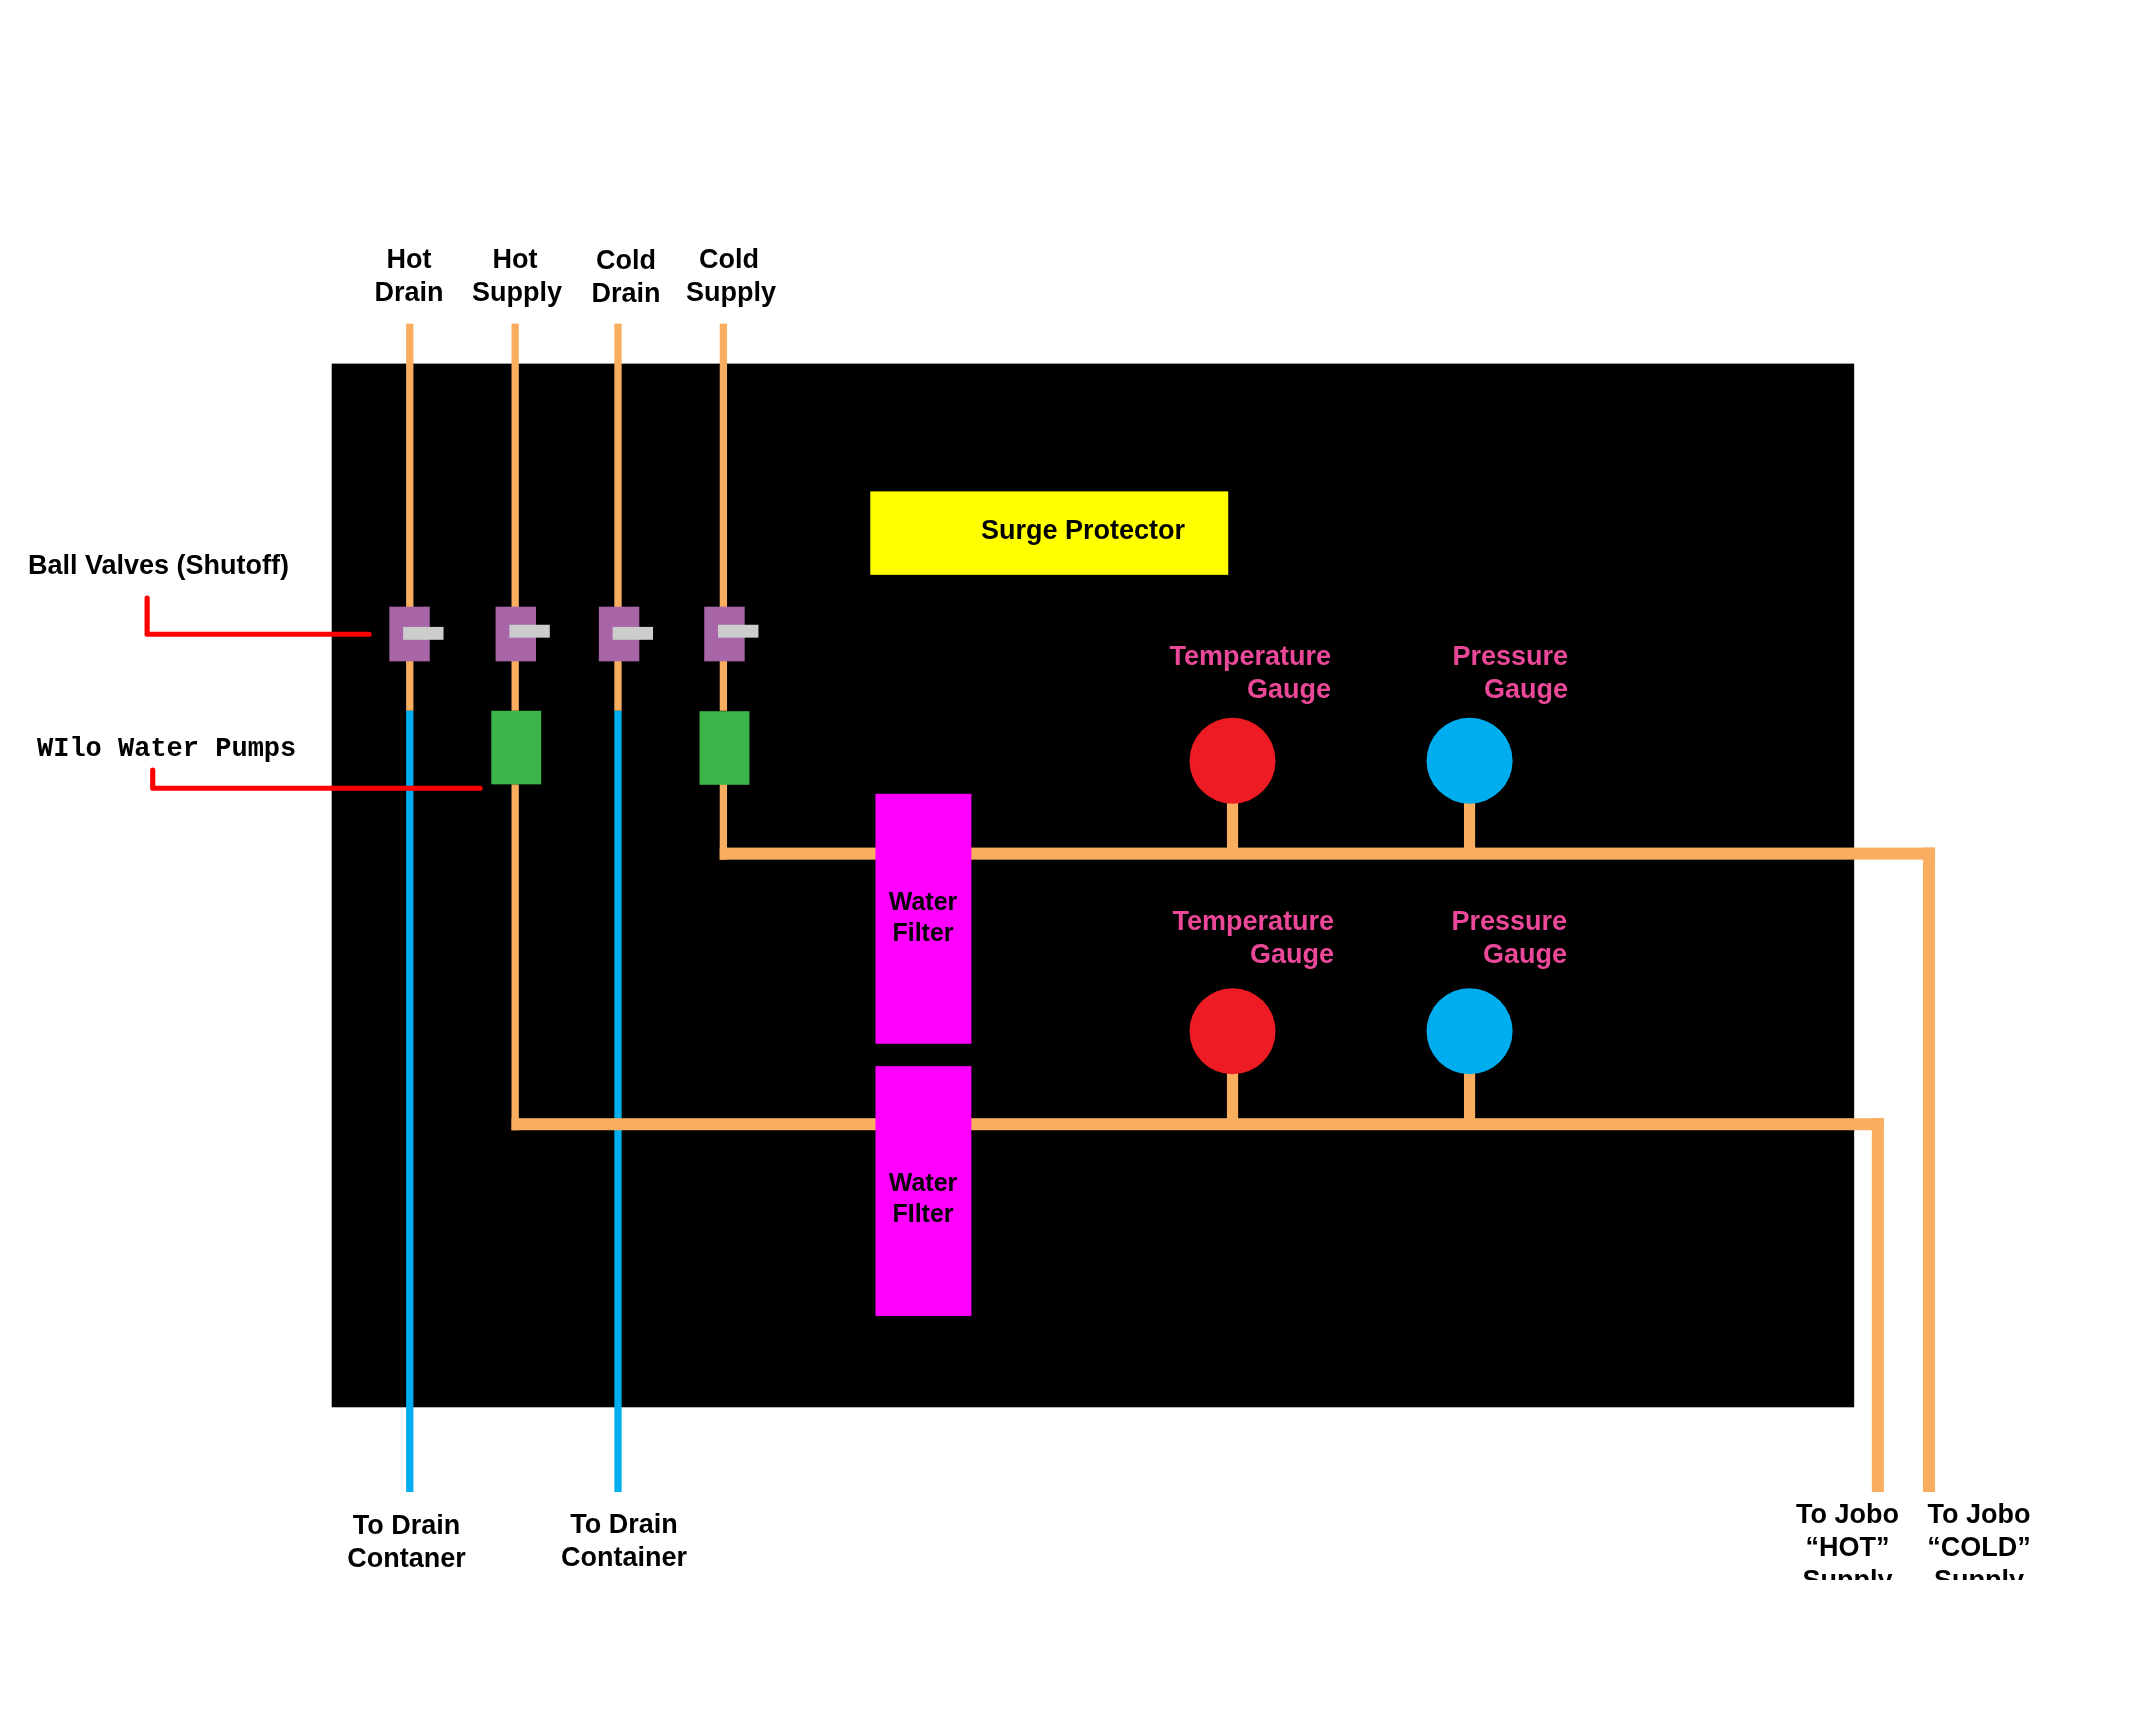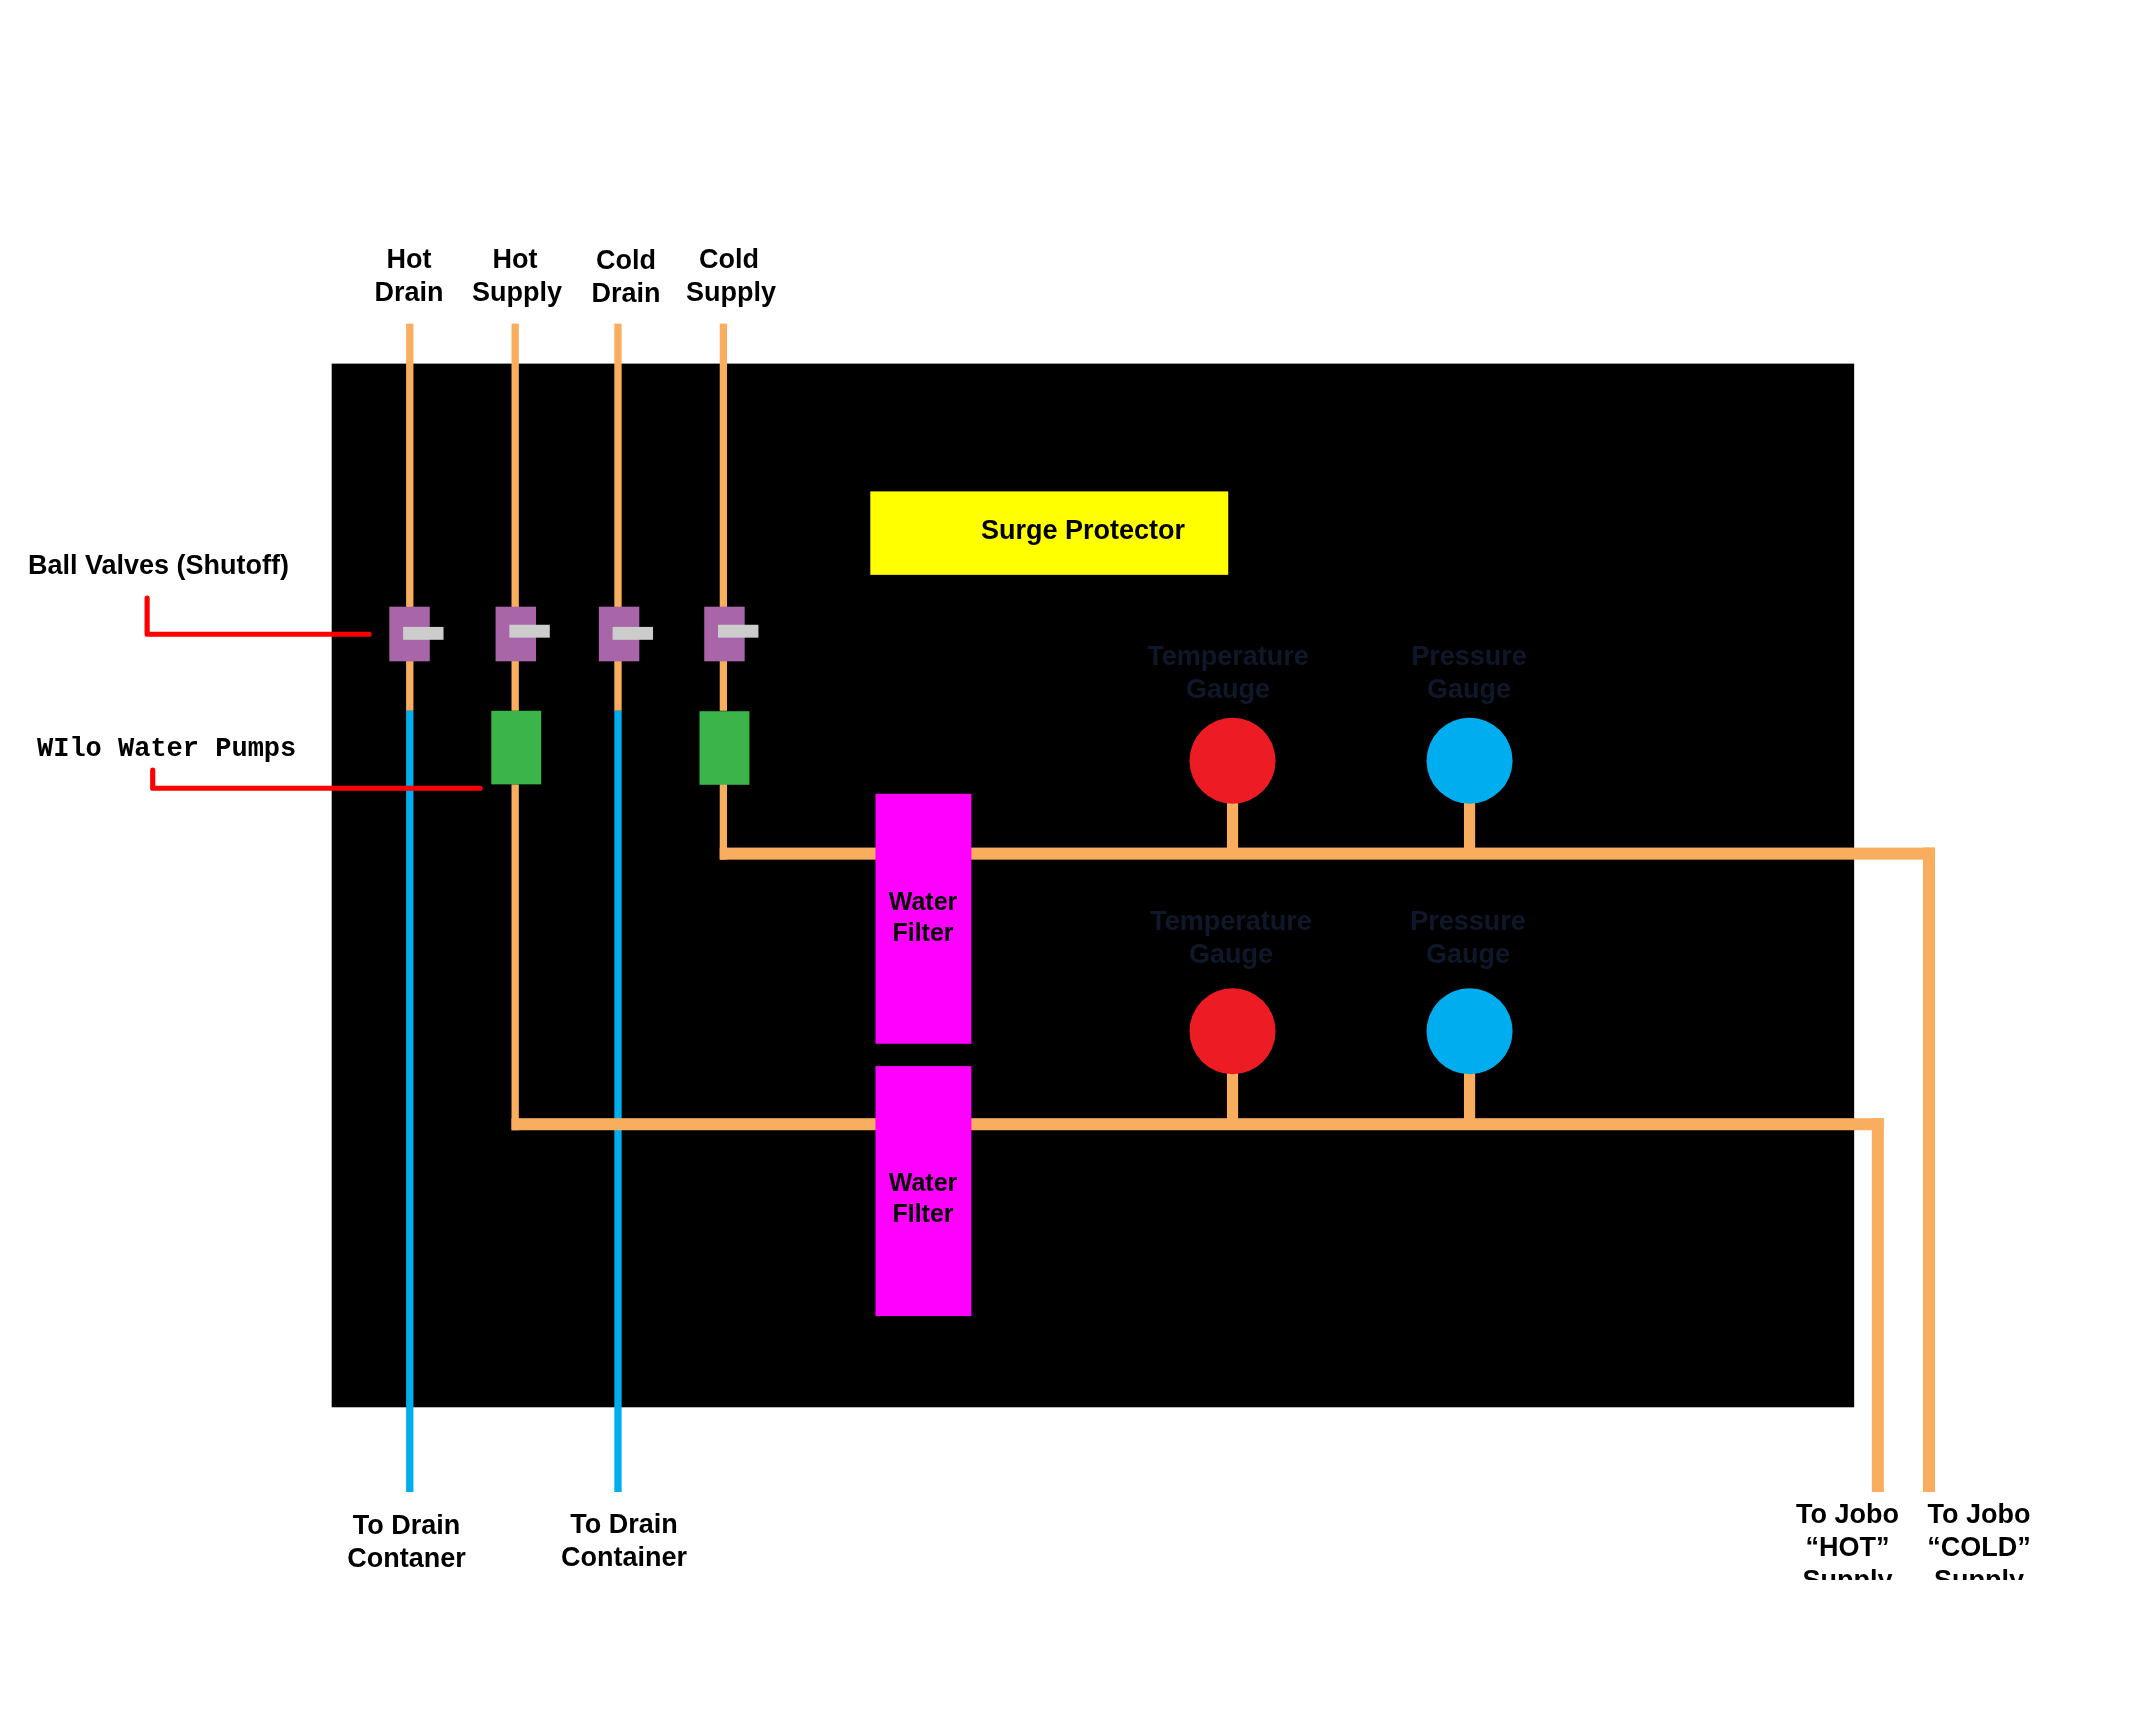--- a/index.html
+++ b/index.html
@@ -1,20 +1,20 @@
 <!DOCTYPE html>
 <html style="font-size:6.9px"><head>
 <meta charset="utf-8">
 <style>
   html, body { margin:0; padding:0; background:#ffffff; }
   #stage { position:relative; width:2151px; height:1580px; background:#ffffff; overflow:hidden;
            font-family:"Liberation Sans", "DejaVu Sans", sans-serif; font-weight:bold; }
   svg { position:absolute; left:0; top:0; }
   .lbl { position:absolute; text-align:center; line-height:1.22; font-size:27px; color:#000; white-space:pre-line; }
-  .lbl.white { color:#0f172a; }
+  .lbl.white { color:#ec4899;text-align:right; }
   .lbl.left { text-align:left; }
 </style>
 </head>
 <body>
 
 <div id="stage">
   <svg width="2151" height="1721" viewBox="0 0 5000 4000">
 
     <rect x="771" y="845" width="3539" height="2426" fill="#000"></rect>
 

